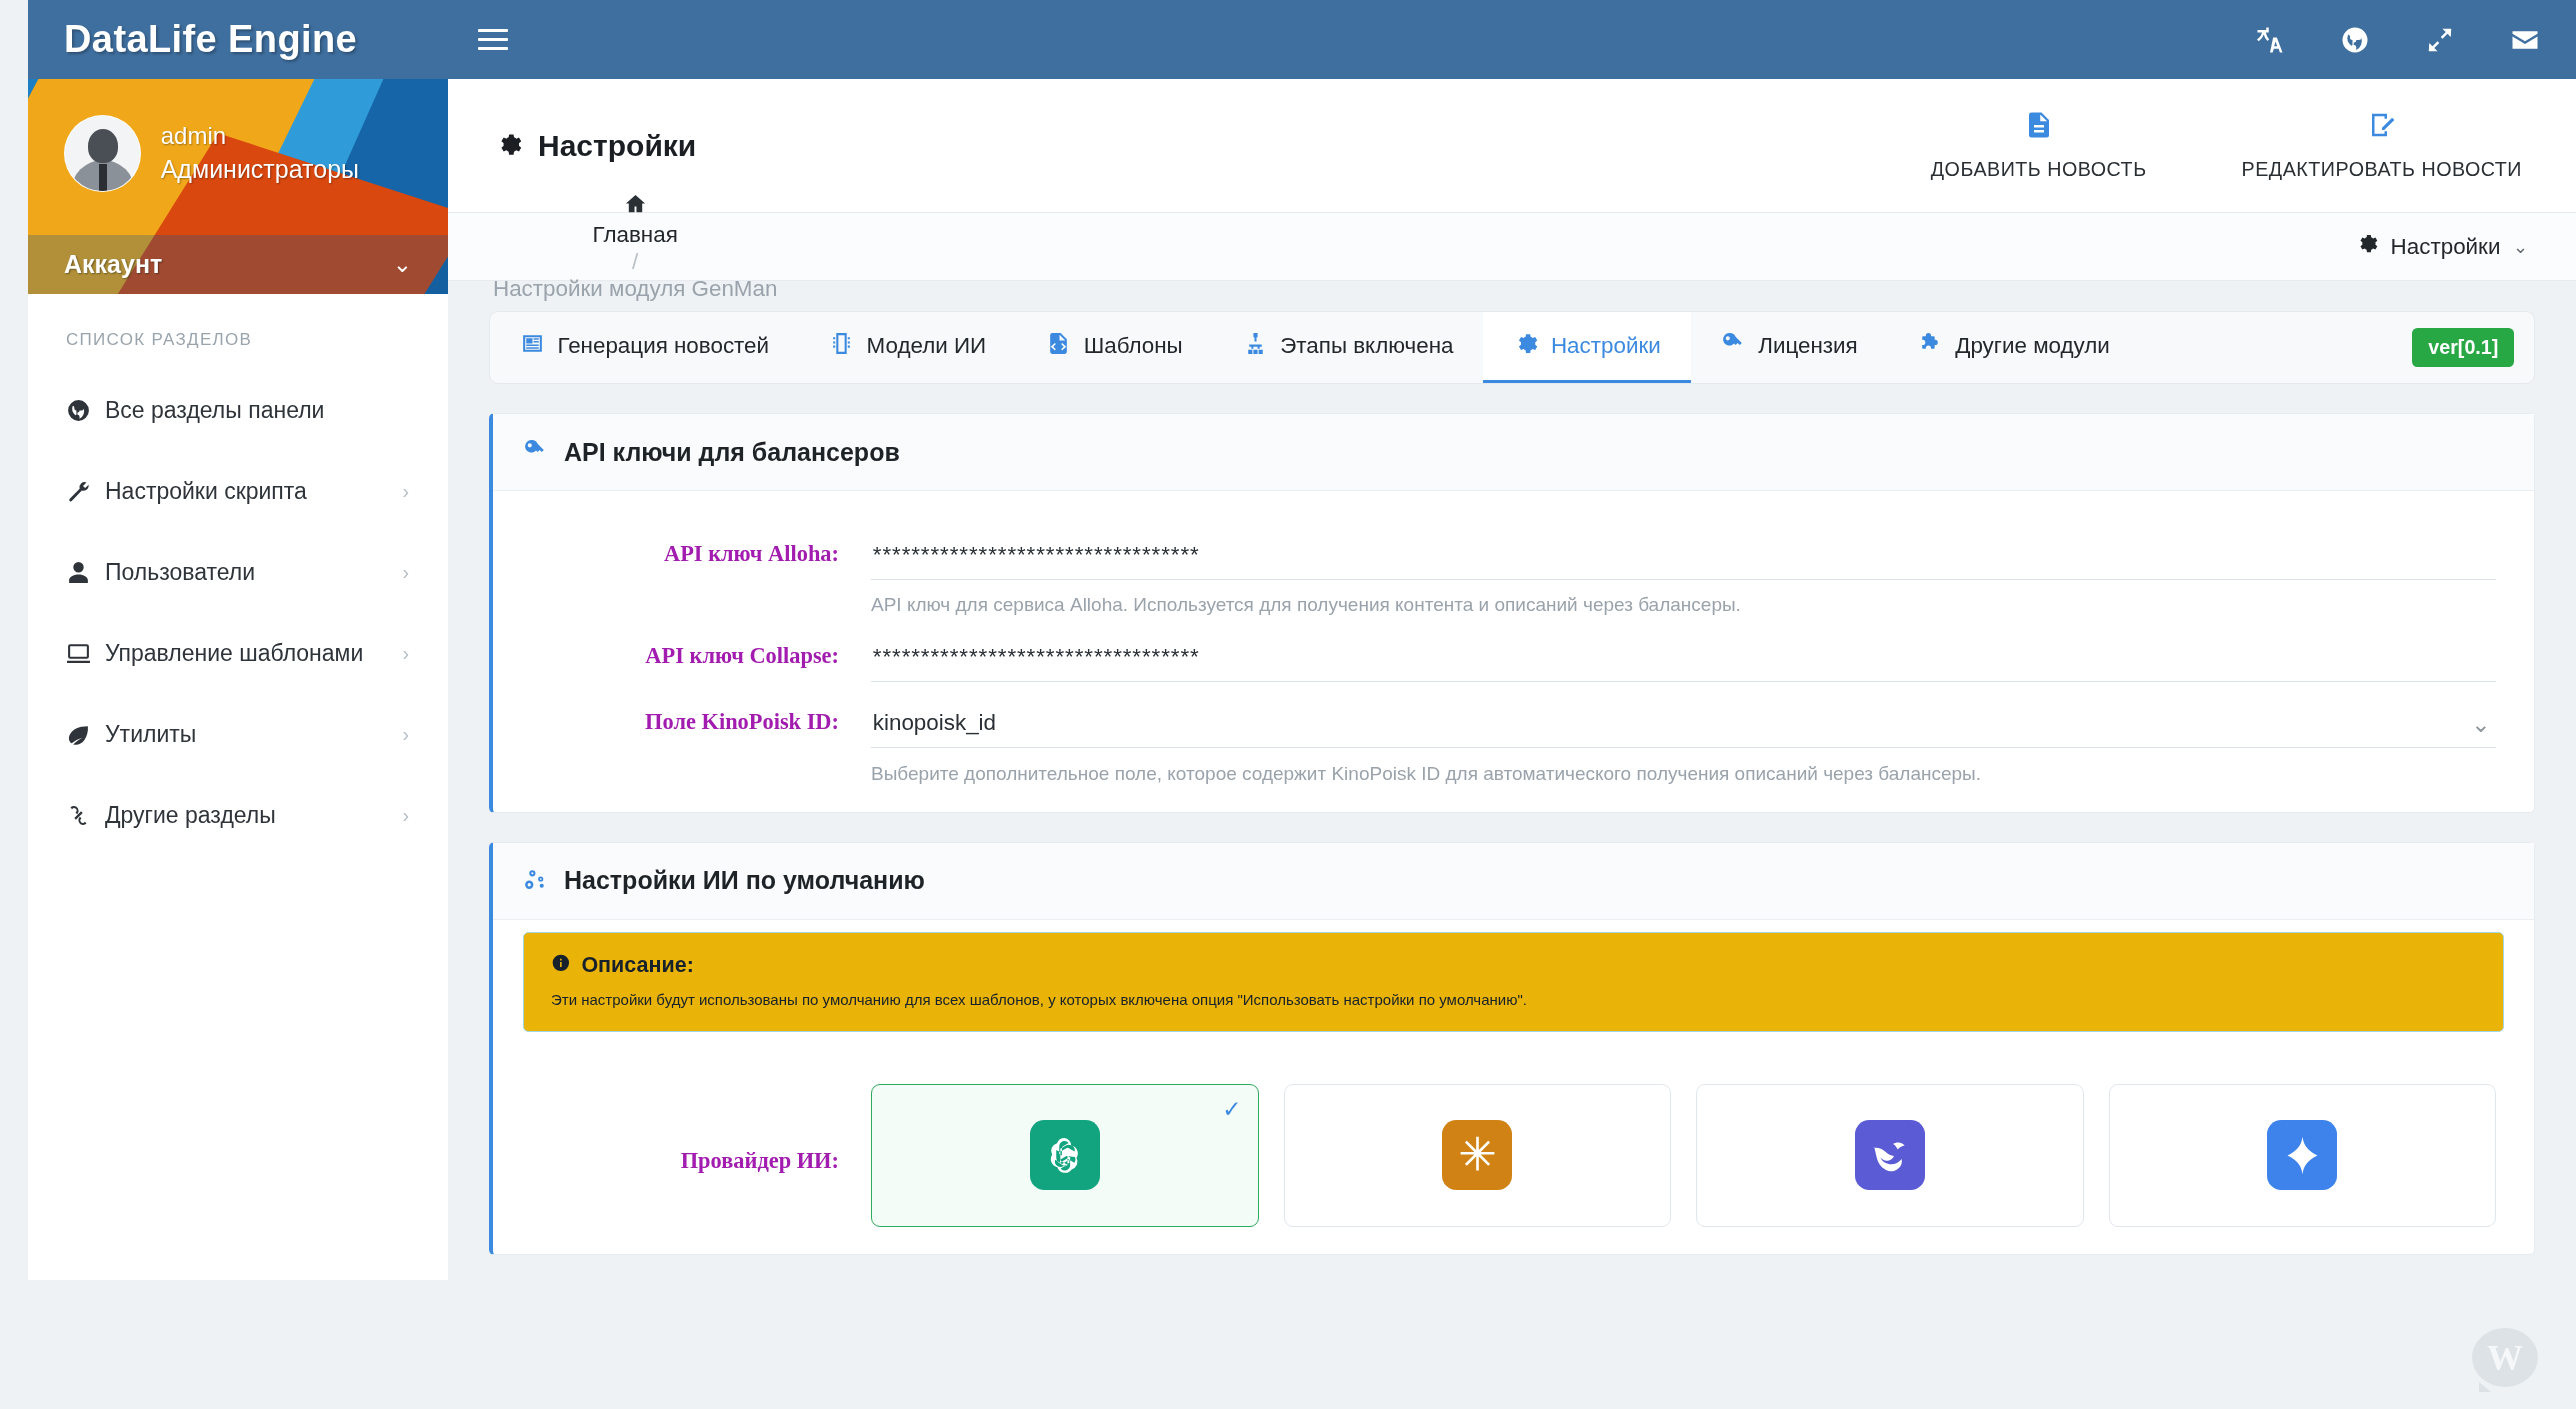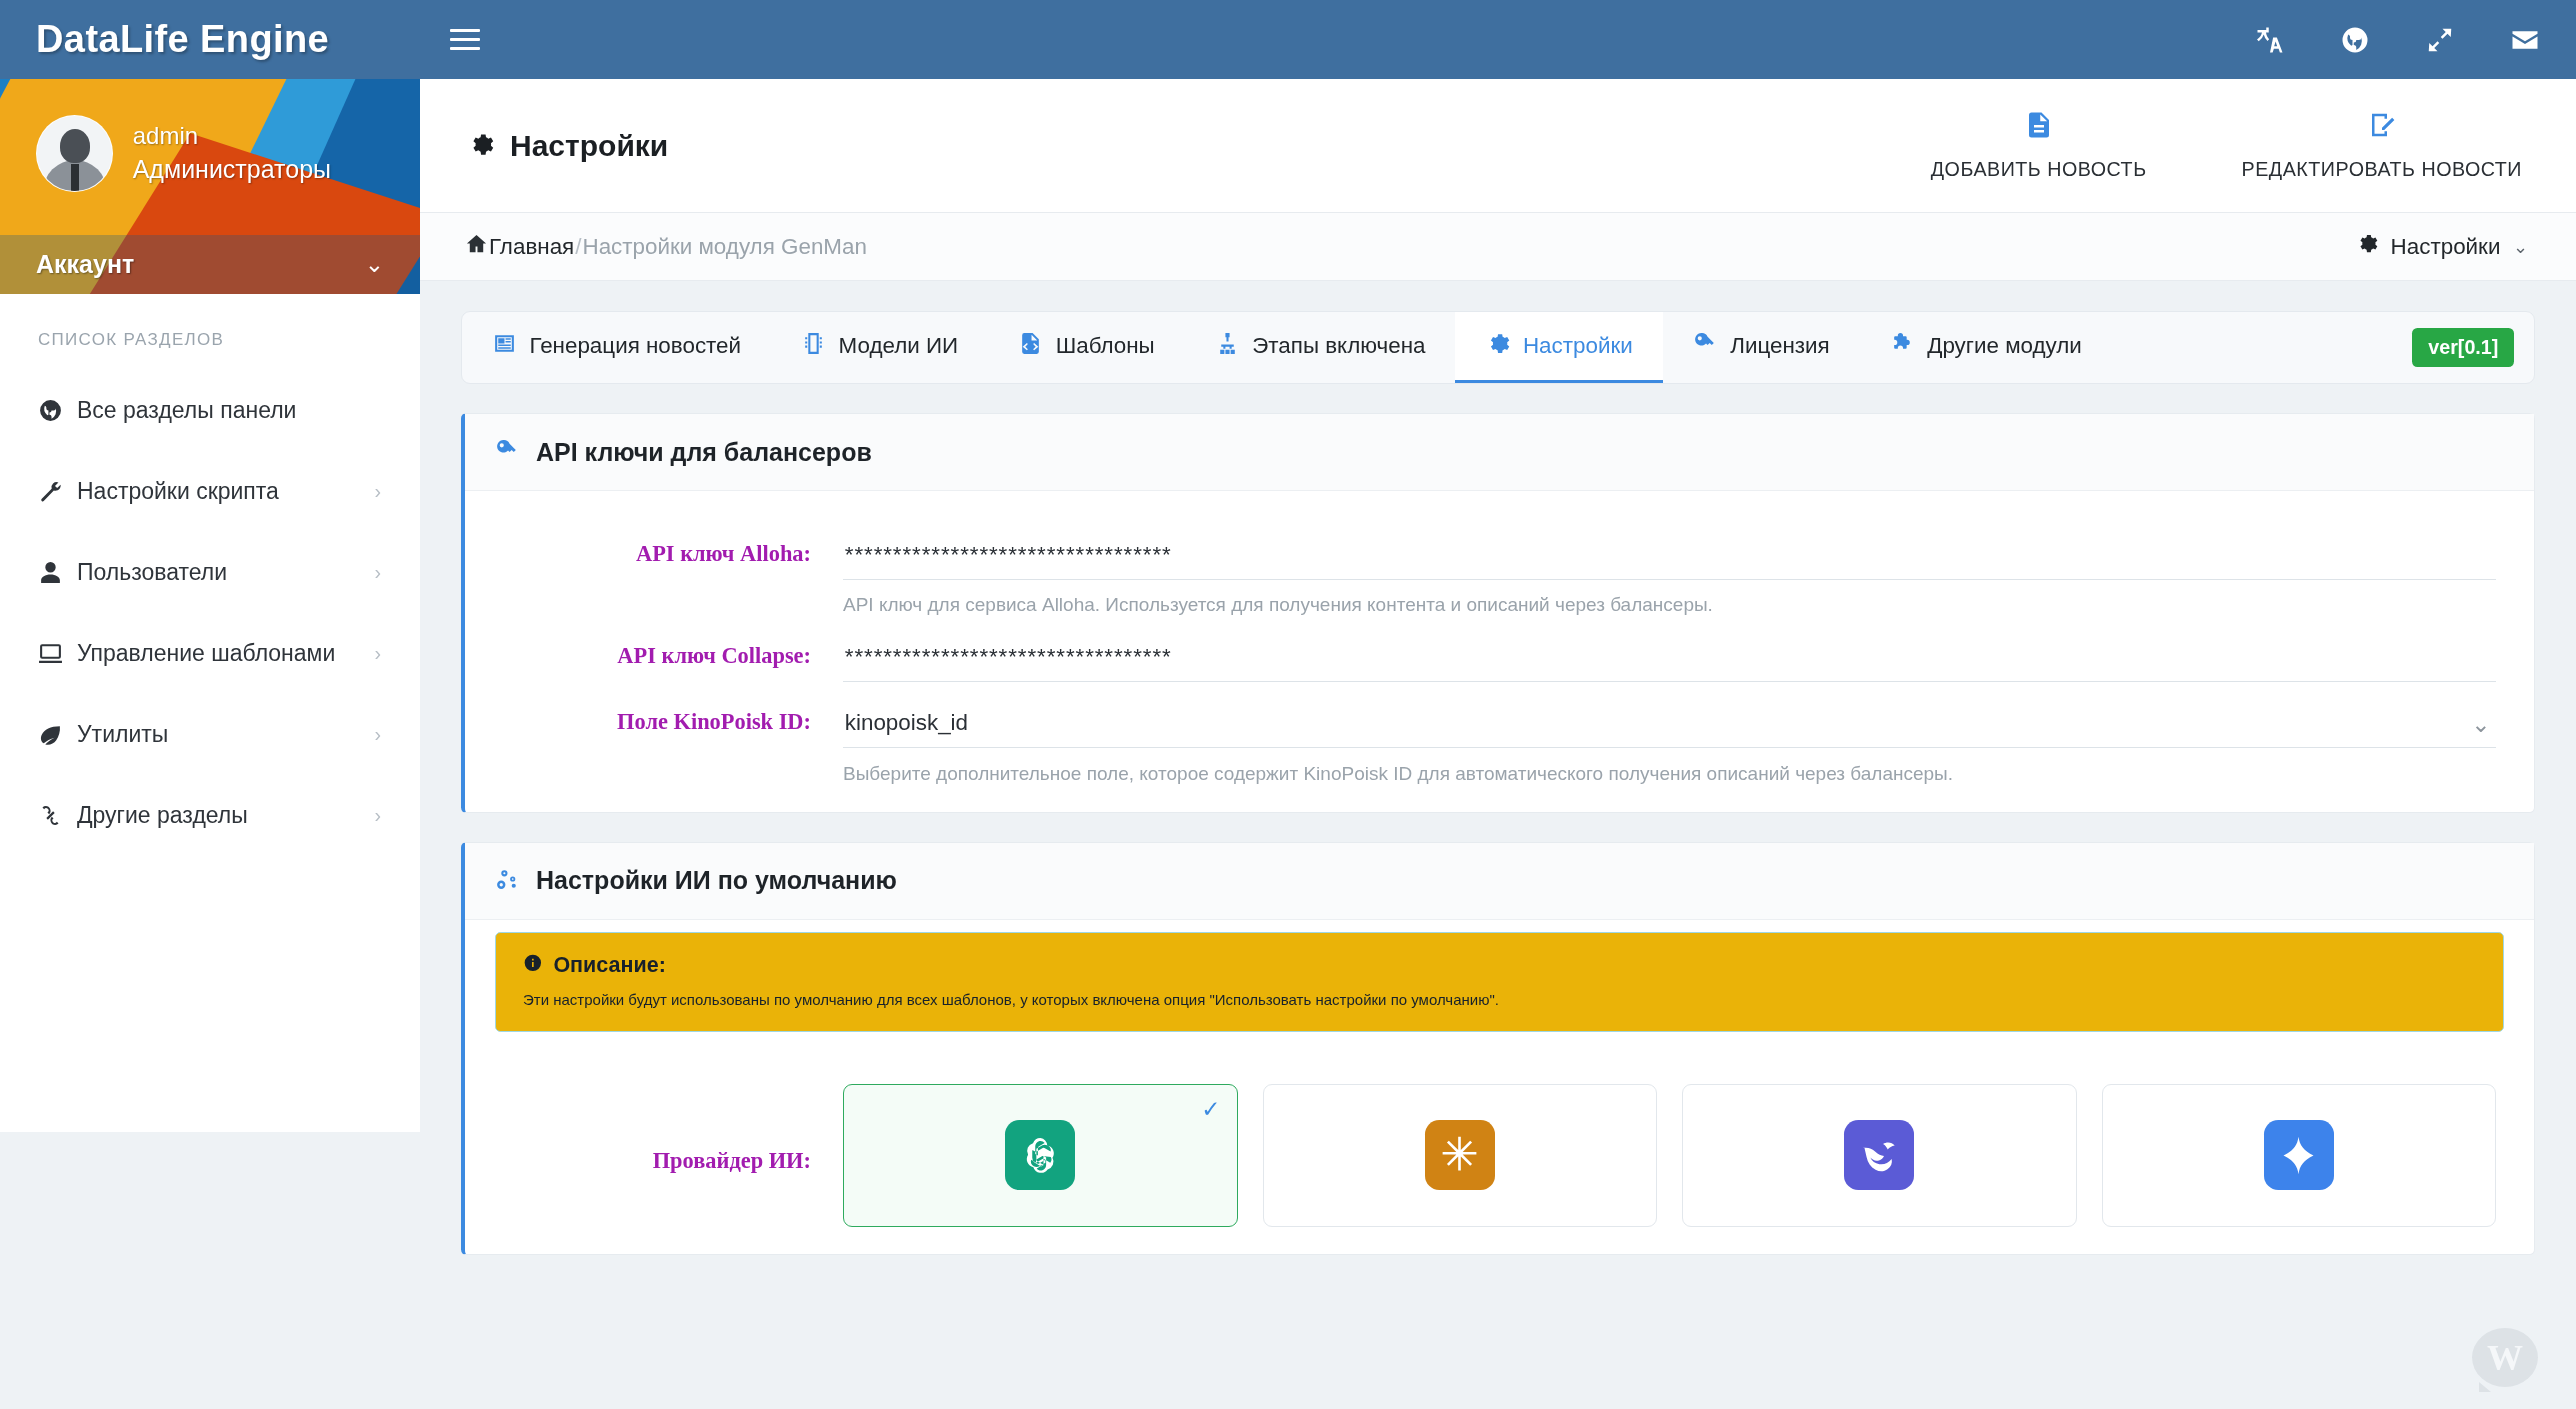--- a/index.html
+++ b/index.html
@@ -6,25 +6,26 @@
   html, body {
     width: 2576px; height: 1410px;
     font-family: "Liberation Sans", sans-serif;
     background: #eef2f5;
     overflow: hidden;
   }
   .app { display: flex; width: 2576px; height: 1410px; position: relative; }
 
   
   .sidebar {
-    width: 420px; height: 1132px;
+    width: 420px; height: 1280px;
     background: #ffffff;
     flex: 0 0 420px;
     position: relative;
     z-index: 5;
+    margin-left: 28px;
   }
   .brand-bar {
     height: 79px;
     background: #3f6f9f;
     display: flex; align-items: center;
     padding-left: 36px;
   }
   .brand-title {
     color: #ffffff;
     font-size: 38px;
@@ -148,21 +149,21 @@
   .act { display: flex; flex-direction: column; align-items: center; gap: 12.5px; cursor: pointer; }
   .act svg { width: 30px; height: 30px; fill: #3c8ae0; }
   .act span { font-size: 19.7px; color: #2a2f34; letter-spacing: 0.5px; }
 
   .crumbbar {
     height: 68px; background: #fbfcfd;
     border-bottom: 0.9px solid #e7ebef;
     display: flex; align-items: center; justify-content: space-between;
     padding: 0 48px 0 45px;
   }
-  .crumbs { display: flex; align-items: center; gap: 1px; font-size: 22.4px; }
+  .crumbs { display: flex; align-items: center; gap: 1px; font-size: 22.4px; flex-direction: column; }
   .crumbs svg { width: 23px; height: 23px; fill: #2b3035; }
   .crumb-home { color: #22272b; }
   .crumb-sep { color: #b9c0c7; }
   .crumb-cur { color: #9aa3ab; }
   .crumb-right { display: flex; align-items: center; gap: 12.5px; font-size: 22.4px; color: #22272b; cursor: pointer; }
   .crumb-right svg { width: 23px; height: 23px; fill: #22272b; }
   .crumb-right .cv { color: #5c646c; font-size: 18px; }
 
   .scroll { flex: 1; overflow: hidden; padding: 30px 41px 0 41px; }
 

